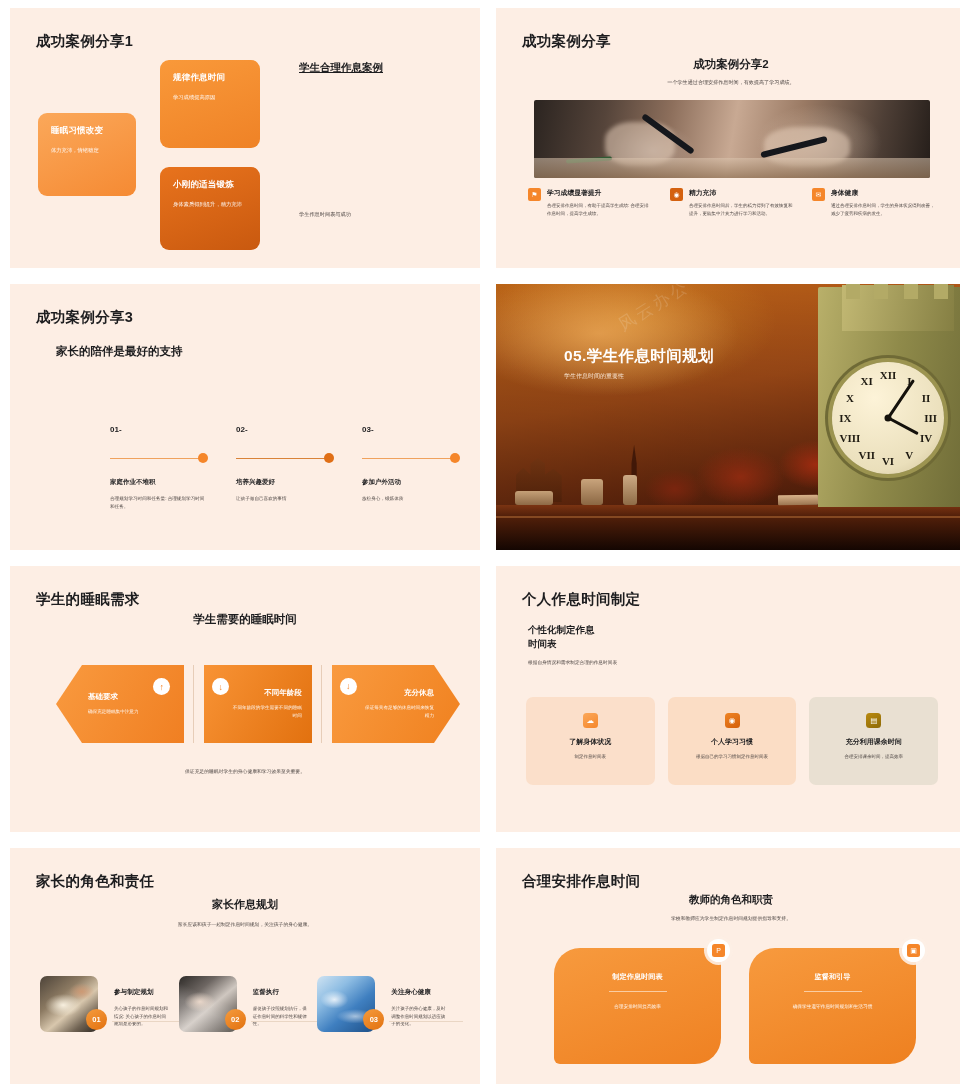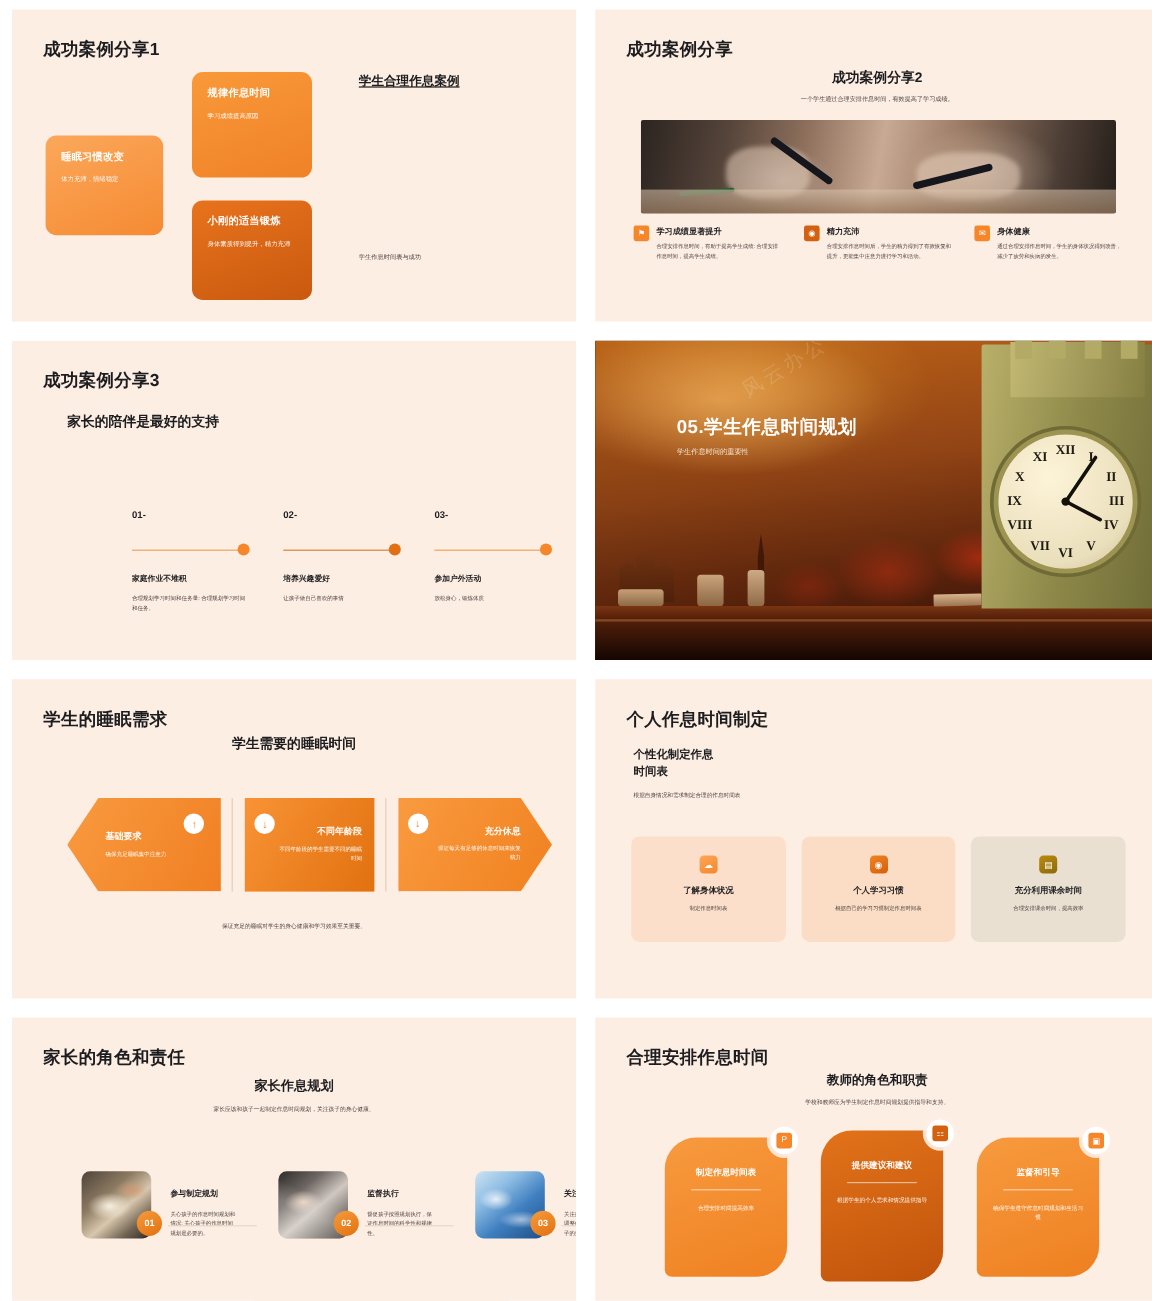--- a/index.html
+++ b/index.html
@@ -175,21 +175,21 @@
   .s6-ic.i3 { background: linear-gradient(150deg,#b98a10,#8e6a07); }
   .s6-t  { font-size: 7px; font-weight: bold; color:#1d1d1f; }
   .s6-d  { font-size: 4.5px; color:#4a4340; margin-top: 6px; line-height: 1.6; }
 
   
   .s7-h { position:absolute; left:0; right:0; top: 49px; text-align:center;
           font-size: 11px; font-weight:bold; color:#1d1d1f; }
   .s7-s { position:absolute; left:0; right:0; top: 73px; text-align:center;
           font-size: 4.8px; color:#4a4340; }
   .s7-row { position:absolute; left: 30px; right: 24px; top: 128px; display:flex; }
-  .s7-item { flex:1; display:flex; align-items:flex-end; position:relative; padding-right: 6px; margin-left: 28px; }
+  .s7-item { flex:1; display:flex; align-items:center; position:relative; padding-right: 6px; }
   .s7-thumb { width: 58px; height: 56px; border-radius: 7px; flex:0 0 58px; position:relative; overflow:hidden; }
   .t1 { background: linear-gradient(140deg,#4d4339 0%,#8c7a62 35%,#d8c7ad 58%,#6f6252 80%,#2d2721 100%); }
   .t1:after{content:"";position:absolute;inset:0;
     background: radial-gradient(ellipse 26px 16px at 40% 52%, rgba(255,248,232,.9), rgba(255,248,232,0) 70%),
                 radial-gradient(ellipse 18px 12px at 72% 28%, rgba(210,150,110,.8), rgba(210,150,110,0) 72%);}
   .t2 { background: linear-gradient(140deg,#2e2b28 0%,#6d6662 30%,#cfc7c0 55%,#7f7872 78%,#343029 100%); }
   .t2:after{content:"";position:absolute;inset:0;
     background: radial-gradient(ellipse 22px 14px at 36% 46%, rgba(245,225,210,.85), rgba(245,225,210,0) 70%),
                 linear-gradient(25deg, rgba(255,255,255,.18) 40%, transparent 60%);}
   .t3 { background: linear-gradient(140deg,#cfe3f2 0%,#8ebde3 30%,#3f7fc0 60%,#1d4f87 100%); }
@@ -471,28 +471,20 @@
 
     <div class="s8-row">
       <div class="s8-card b1">
         <div class="s8-ic">
           <div class="g" style="background:#f5862a;">P</div>
         </div>
         <div class="s8-t">制定作息时间表</div>
         <div class="s8-line"></div>
         <div class="s8-d">合理安排时间提高效率</div>
       </div>
-      <div class="s8-card b2">
-        <div class="s8-ic">
-          <div class="g" style="background:#d4610f;">⚏</div>
-        </div>
-        <div class="s8-t">提供建议和建议</div>
-        <div class="s8-line"></div>
-        <div class="s8-d">根据学生的个人需求和情况提供指导</div>
-      </div>
       <div class="s8-card b3">
         <div class="s8-ic">
           <div class="g" style="background:#f5862a;">▣</div>
         </div>
         <div class="s8-t">监督和引导</div>
         <div class="s8-line"></div>
         <div class="s8-d">确保学生遵守作息时间规划和生活习惯</div>
       </div>
     </div>
   </div>

